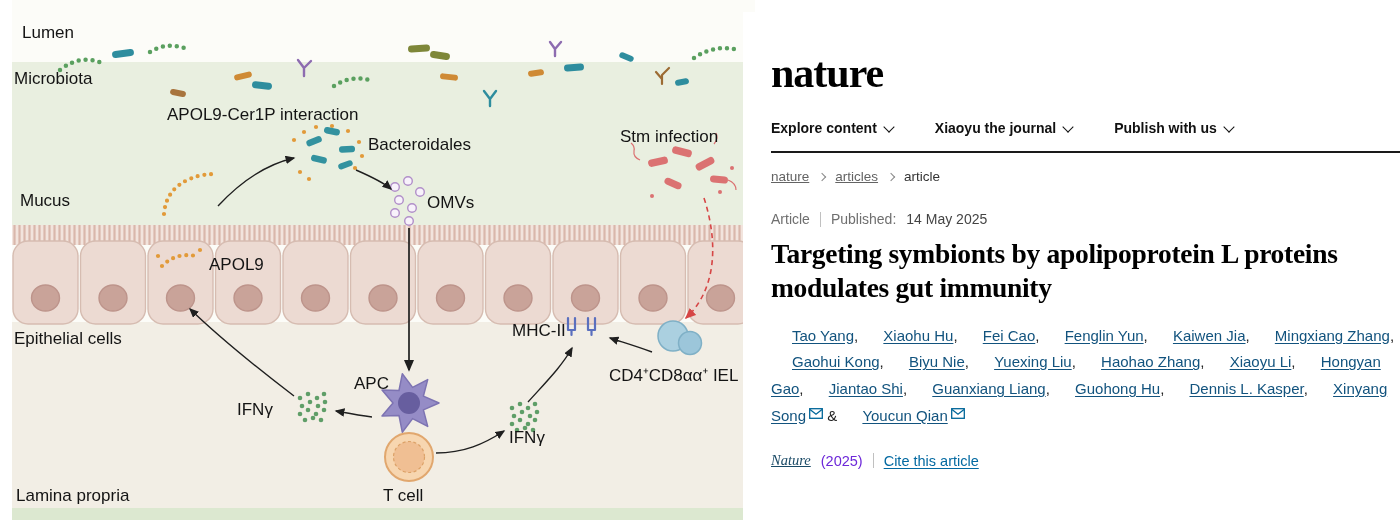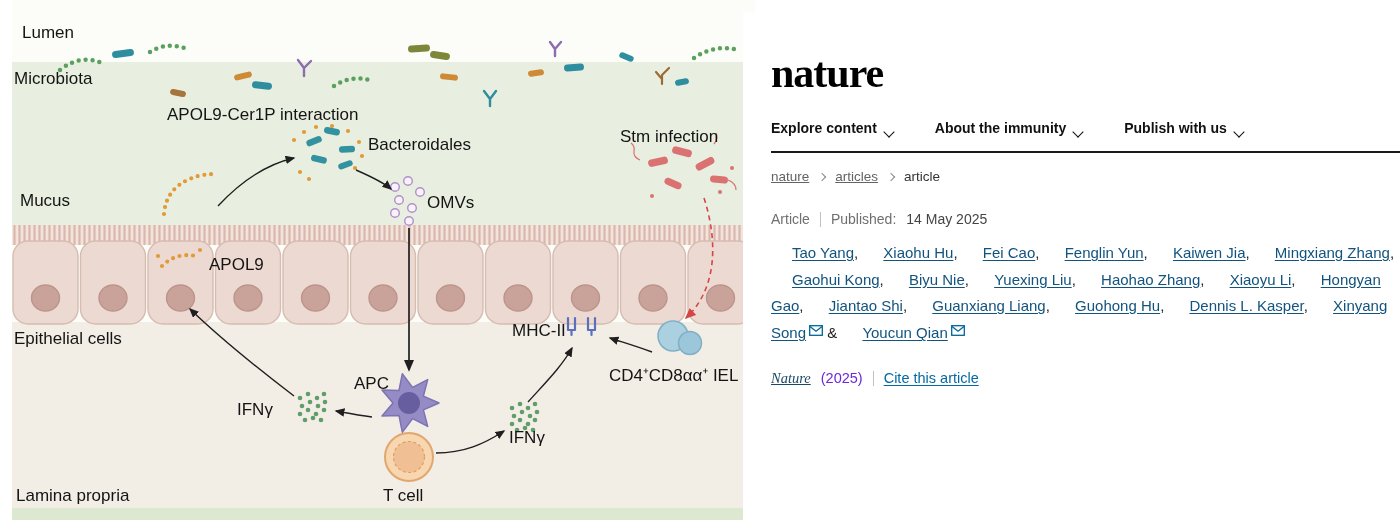--- a/index.html
+++ b/index.html
@@ -9,21 +9,21 @@
   .figure{position:absolute;left:12px;top:0;width:743px;height:520px;}
   .figure svg{display:block;}
   .diagram-label{font-family:"Liberation Sans",sans-serif;font-size:17px;fill:#141414;}
 
   
   .right{position:absolute;left:743px;top:12px;width:657px;height:520px;background:#fff;
          box-sizing:border-box;padding-left:28px;}
   .logo{font-family:"Liberation Serif",serif;font-weight:700;font-size:42px;line-height:1;
         color:#000;margin-top:40px;letter-spacing:-1px;}
   .nav{display:flex;gap:42px;margin-top:26px;padding-bottom:15px;}
-  .nav-item{display:flex;align-items:flex-end;gap:8px;font-weight:700;font-size:14px;color:#111;cursor:pointer;}
+  .nav-item{display:flex;align-items:center;gap:8px;font-weight:700;font-size:14px;color:#111;cursor:pointer;}
   .chev{width:7px;height:7px;border-right:1.8px solid #111;border-bottom:1.8px solid #111;
         transform:rotate(45deg);margin-top:-3px;}
   .rule{height:2px;background:#1a1a1a;}
   .breadcrumb{display:flex;align-items:center;gap:10px;margin-top:16px;font-size:13.5px;color:#333;}
   .bc-link{color:#636363;text-decoration:underline;cursor:pointer;}
   .bc-current{color:#333;}
   .bc-sep{width:5px;height:5px;border-right:1.5px solid #888;border-top:1.5px solid #888;transform:rotate(45deg);}
   .meta{display:flex;align-items:center;gap:10px;margin-top:27px;font-size:14px;color:#6f6f6f;}
   .meta .date{color:#444;}
   .vsep{width:1px;height:15px;background:#c0c0c0;}
@@ -256,21 +256,21 @@
   <div class="right">
 
     <div class="logo">nature</div>
 
     <div class="nav">
       <div class="nav-item">
         <span>Explore content</span>
         <span class="chev"></span>
       </div>
       <div class="nav-item">
-        <span>About the immunity</span>
+        <span>Xiaoyu the journal</span>
         <span class="chev"></span>
       </div>
       <div class="nav-item">
         <span>Publish with us</span>
         <span class="chev"></span>
       </div>
     </div>
 
     <div class="rule"></div>
 
@@ -282,20 +282,21 @@
       <span class="bc-current">article</span>
     </div>
 
     <div class="meta">
       <span>Article</span>
       <span class="vsep"></span>
       <span>Published:</span>
       <span class="date">14 May 2025</span>
     </div>
 
+    <h1 class="title">Targeting symbionts by apolipoprotein L proteins modulates gut immunity</h1>
 
     <div class="authors"><a class="author">Tao Yang</a><span class="sep">, </span><a class="author">Xiaohu Hu</a><span class="sep">, </span><a class="author">Fei Cao</a><span class="sep">, </span><a class="author">Fenglin Yun</a><span class="sep">, </span><a class="author">Kaiwen Jia</a><span class="sep">, </span><a class="author">Mingxiang Zhang</a><span class="sep">, </span><a class="author">Gaohui Kong</a><span class="sep">, </span><a class="author">Biyu Nie</a><span class="sep">, </span><a class="author">Yuexing Liu</a><span class="sep">, </span><a class="author">Haohao Zhang</a><span class="sep">, </span><a class="author">Xiaoyu Li</a><span class="sep">, </span><a class="author">Hongyan Gao</a><span class="sep">, </span><a class="author">Jiantao Shi</a><span class="sep">, </span><a class="author">Guanxiang Liang</a><span class="sep">, </span><a class="author">Guohong Hu</a><span class="sep">, </span><a class="author">Dennis L. Kasper</a><span class="sep">, </span><a class="author">Xinyang Song</a><span class="mail"><svg width="14" height="11" viewBox="0 0 14 11">
             <rect x="0.7" y="0.7" width="12.6" height="9.6" fill="none" stroke="#016699" stroke-width="1.3"></rect>
             <path d="M1,1.5 L7,6.2 L13,1.5" fill="none" stroke="#016699" stroke-width="1.3"></path>
           </svg></span><span class="sep"> &amp; </span><a class="author">Youcun Qian</a><span class="mail"><svg width="14" height="11" viewBox="0 0 14 11">
             <rect x="0.7" y="0.7" width="12.6" height="9.6" fill="none" stroke="#016699" stroke-width="1.3"></rect>
             <path d="M1,1.5 L7,6.2 L13,1.5" fill="none" stroke="#016699" stroke-width="1.3"></path>
           </svg></span></div>
 
     <div class="cite">

